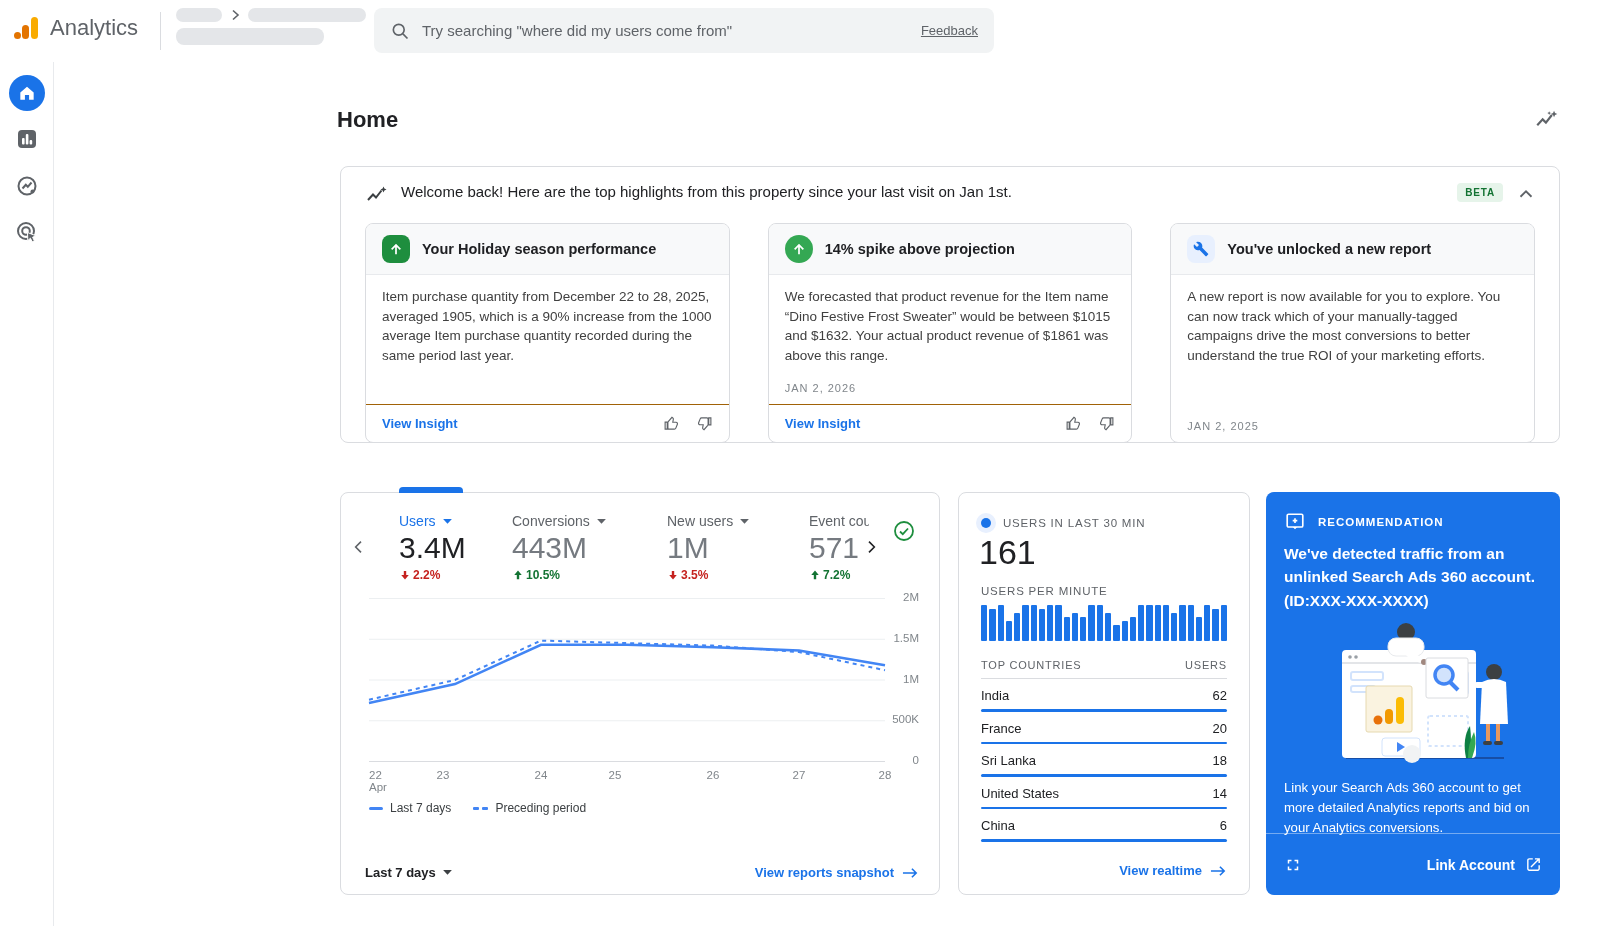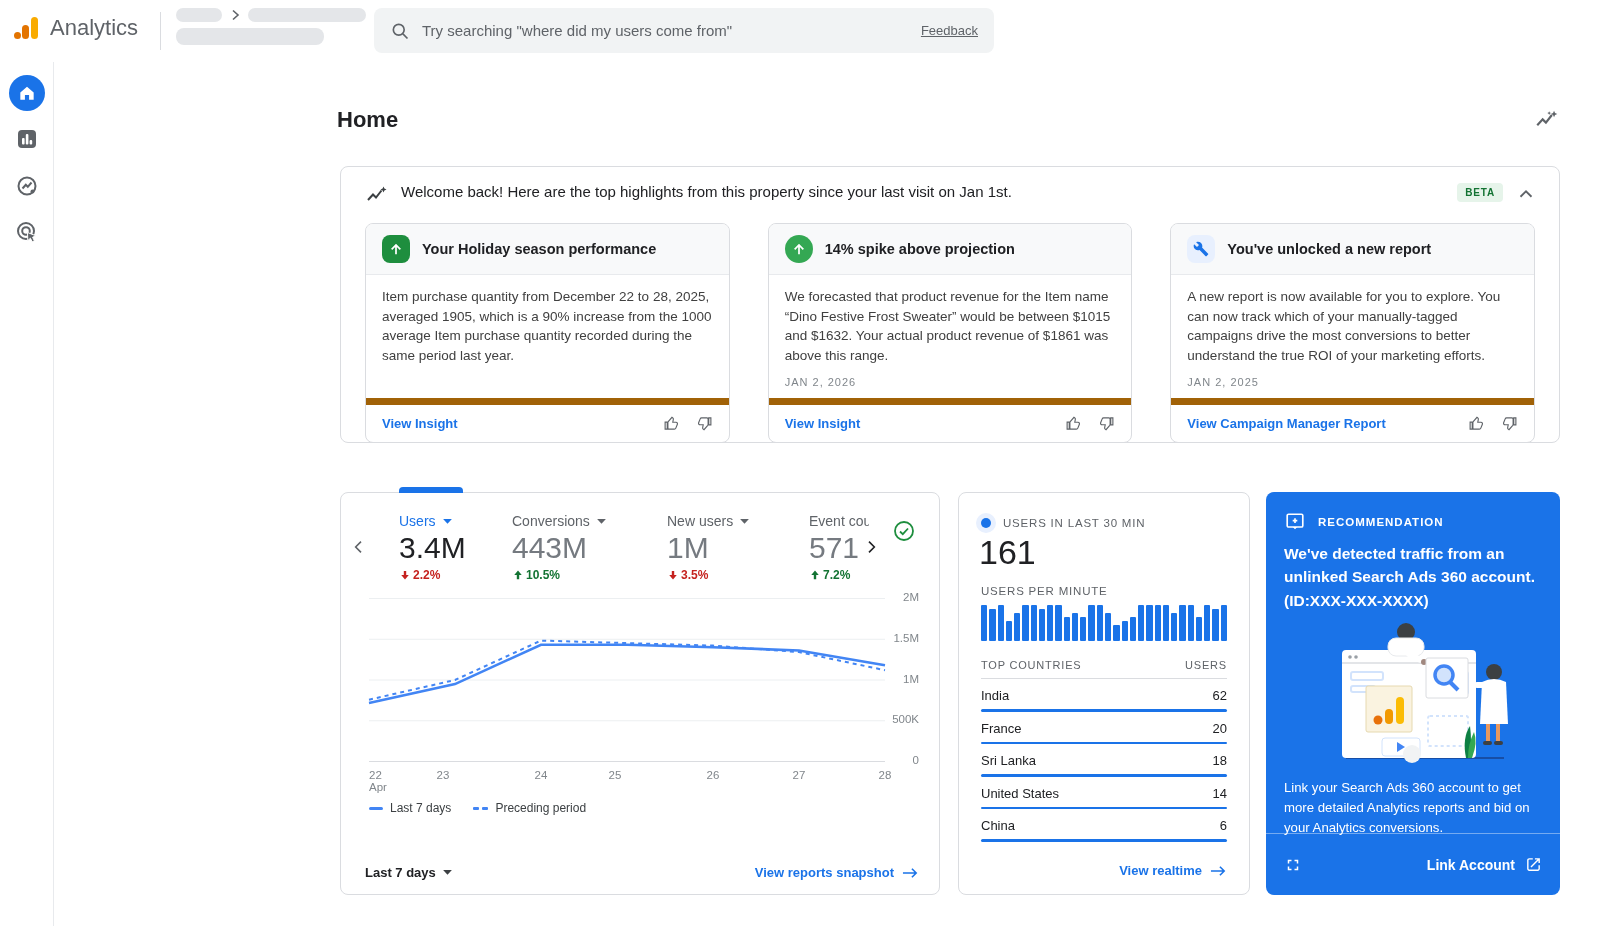--- a/index.html
+++ b/index.html
@@ -52,21 +52,21 @@
     flex-direction:column; overflow:hidden; }
   .hl-head { display:flex; align-items:center; gap:12px; padding:11px 16px; background:#f8f9fa;
     border-bottom:1px solid #e8eaed; }
   .hl-title { font-size:14.5px; font-weight:bold; color:#202124; }
   .hl-ic { width:28px; height:28px; display:flex; align-items:center; justify-content:center; flex:none; }
   .ic-green-sq { background:#1e8e3e; border-radius:8px; }
   .ic-green-ci { background:#34a853; border-radius:50%; }
   .ic-blue-sq { background:#e8f0fe; border-radius:8px; }
   .hl-body { padding:12px 16px 0 16px; font-size:13.5px; line-height:1.45; color:#404040; flex:1; }
   .hl-date { padding:8px 16px 10px 16px; font-size:11px; letter-spacing:1px; color:#80868b; }
-  .hl-foot { border-top:7px solid #a16207; padding:10px 16px; display:flex; align-items:center; }
+  .hl-foot { border-top:1px solid #a16207; padding:10px 16px; display:flex; align-items:center; }
   .thumbs { margin-left:auto; display:flex; gap:16px; }
   .thumb { cursor:pointer; display:flex; }
 
   
   .chart-card { left:340px; top:492px; width:600px; height:403px; }
   .tab-indicator { position:absolute; left:58px; top:-6px; width:64px; height:6px; background:#1a73e8;
     border-radius:4px 4px 0 0; cursor:pointer; }
   .nav-chev { position:absolute; top:42px; width:24px; height:24px; display:flex; align-items:center;
     justify-content:center; cursor:pointer; background:none; border:none; }
   .nav-chev.left { left:6px; } .nav-chev.right { left:518px; }
@@ -282,35 +282,20 @@
           <div class="hl-head">
             <span class="hl-ic ic-blue-sq">
               <svg width="16" height="16" viewBox="0 0 24 24">
                 <path d="M22.7 19l-9.1-9.1c.9-2.3.4-5-1.5-6.9-2-2-5-2.4-7.4-1.3L9 6 6 9 1.6 4.7C.4 7.1.9 10.1 2.9 12.1c1.9 1.9 4.6 2.4 6.9 1.5l9.1 9.1c.4.4 1 .4 1.4 0l2.3-2.3c.5-.4.5-1.1.1-1.4z" fill="#1a73e8"></path>
               </svg>
             </span>
             <span class="hl-title">You've unlocked a new report</span>
           </div>
           <div class="hl-body">A new report is now available for you to explore. You can now track which of your manually-tagged campaigns drive the most conversions to better understand the true ROI of your marketing efforts.</div>
           <div class="hl-date">JAN 2, 2025</div>
-          <div class="hl-foot">
-            <span class="blue-link">View Campaign Manager Report</span>
-            <span class="thumbs">
-              <span class="thumb">
-                <svg width="17" height="17" viewBox="0 0 24 24">
-                  <path d="M3 10h3v10H3z M8.5 20h7.6c.9 0 1.7-.6 2-1.4l2.2-5.6c.5-1.3-.5-2.8-1.9-2.8h-4.6l.8-4.1c.2-.9-.2-1.8-1-2.3l-.9-.5-5.3 6.2c-.3.4-.5.8-.5 1.3v7.2c0 1.1.9 2 1.6 2z" fill="none" stroke="#5f6368" stroke-width="1.6"></path>
-                </svg>
-              </span>
-              <span class="thumb" style="transform:rotate(180deg)">
-                <svg width="17" height="17" viewBox="0 0 24 24">
-                  <path d="M3 10h3v10H3z M8.5 20h7.6c.9 0 1.7-.6 2-1.4l2.2-5.6c.5-1.3-.5-2.8-1.9-2.8h-4.6l.8-4.1c.2-.9-.2-1.8-1-2.3l-.9-.5-5.3 6.2c-.3.4-.5.8-.5 1.3v7.2c0 1.1.9 2 1.6 2z" fill="none" stroke="#5f6368" stroke-width="1.6"></path>
-                </svg>
-              </span>
-            </span>
-          </div>
         </div>
       </div>
   </div>
 
   <div class="card chart-card">
     <div class="tab-indicator"></div>
     <button class="nav-chev left">
       <svg width="16" height="16" viewBox="0 0 24 24">
         <path d="M15 4 L7 12 L15 20" fill="none" stroke="#5f6368" stroke-width="2.4"></path>
       </svg>

